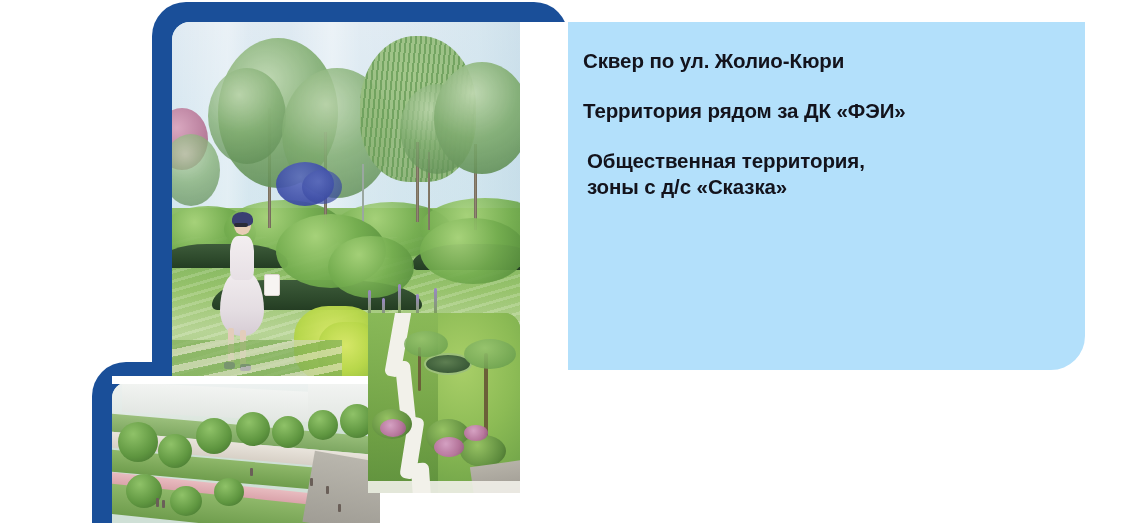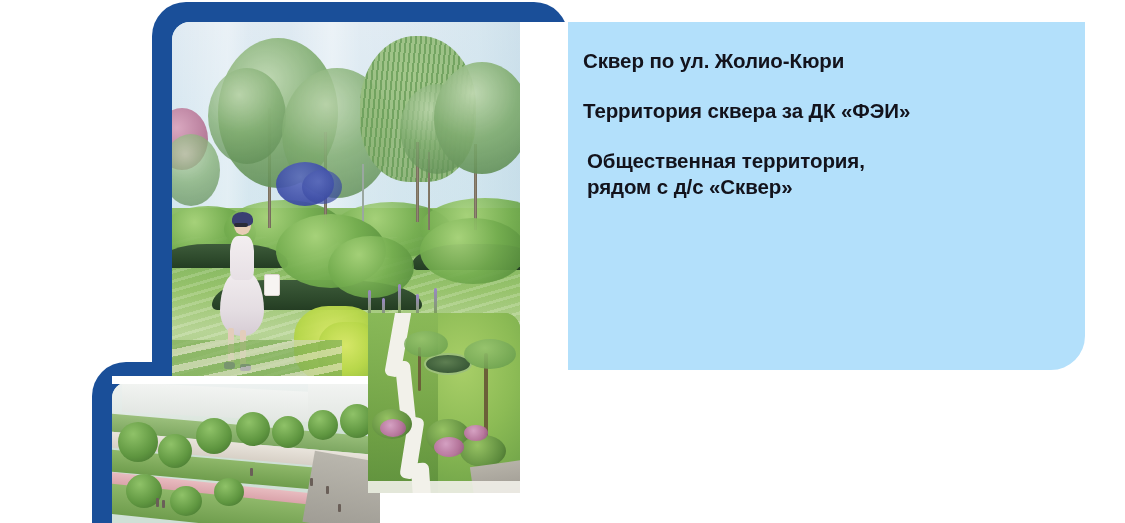--- a/index.html
+++ b/index.html
@@ -367,28 +367,28 @@
   <div id="info-panel">
     <div id="bullet-list">
 
       <div class="bullet-row row-1">
         <span class="bullet-marker"></span>
         <span class="bullet-text">Сквер по ул. Жолио-Кюри</span>
       </div>
 
       <div class="bullet-row row-2">
         <span class="bullet-marker"></span>
-        <span class="bullet-text">Территория сквера за ДК «ФЭИ»</span>
+        <span class="bullet-text">Территория рядом за ДК «ФЭИ»</span>
       </div>
 
 
       <div class="bullet-row row-4">
         <span class="bullet-marker"></span>
         <span class="bullet-text">Общественная территория,
-рядом с д/с «Сквер»</span>
+зоны с д/с «Сказка»</span>
       </div>
 
     </div>
   </div>
 
   <div class="frame" id="frame-upper"></div>
   <div class="frame" id="frame-lower"></div>
   <div id="frame-upper-inner"></div>
   <div id="frame-lower-inner"></div>
 

